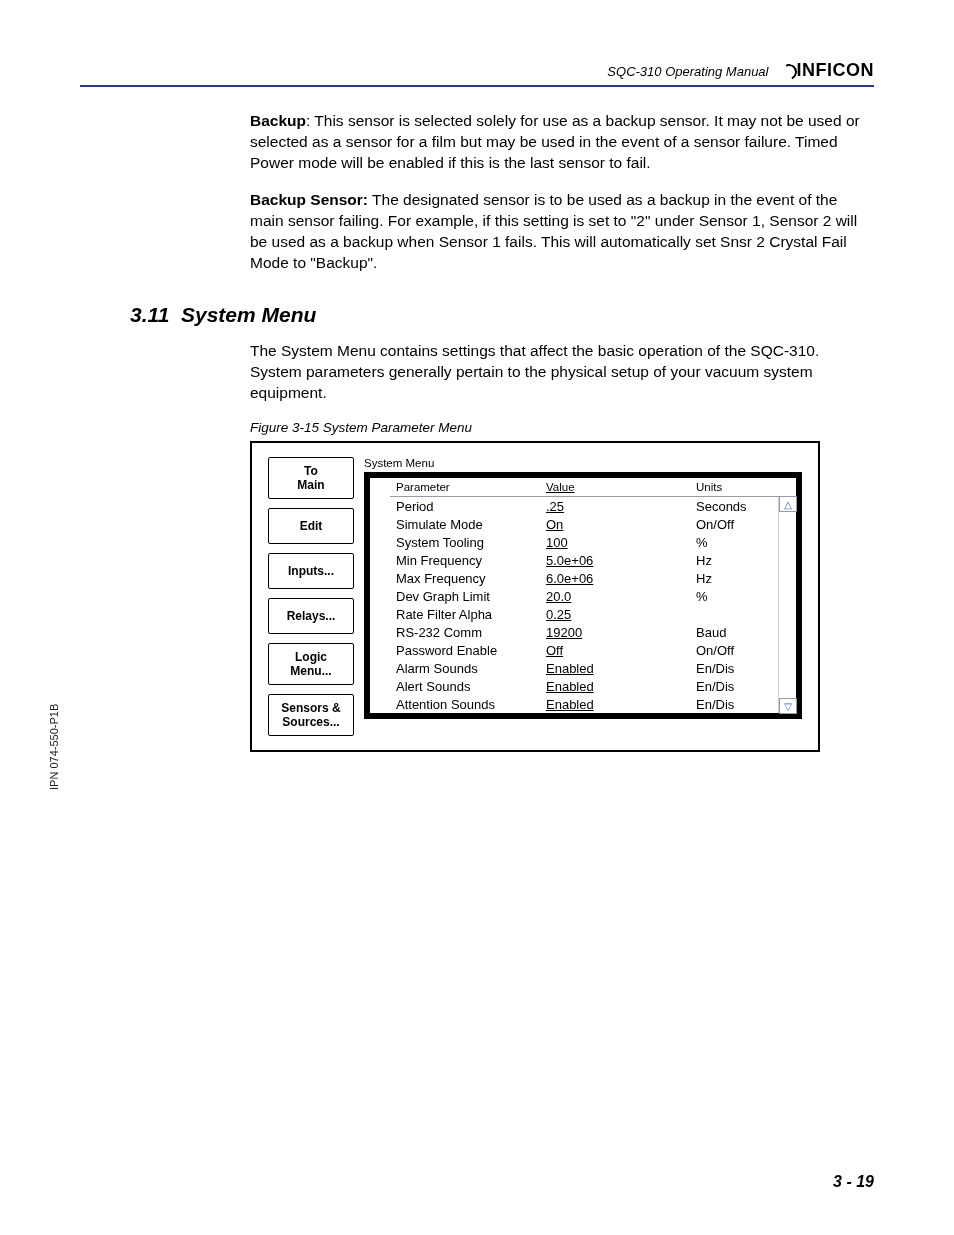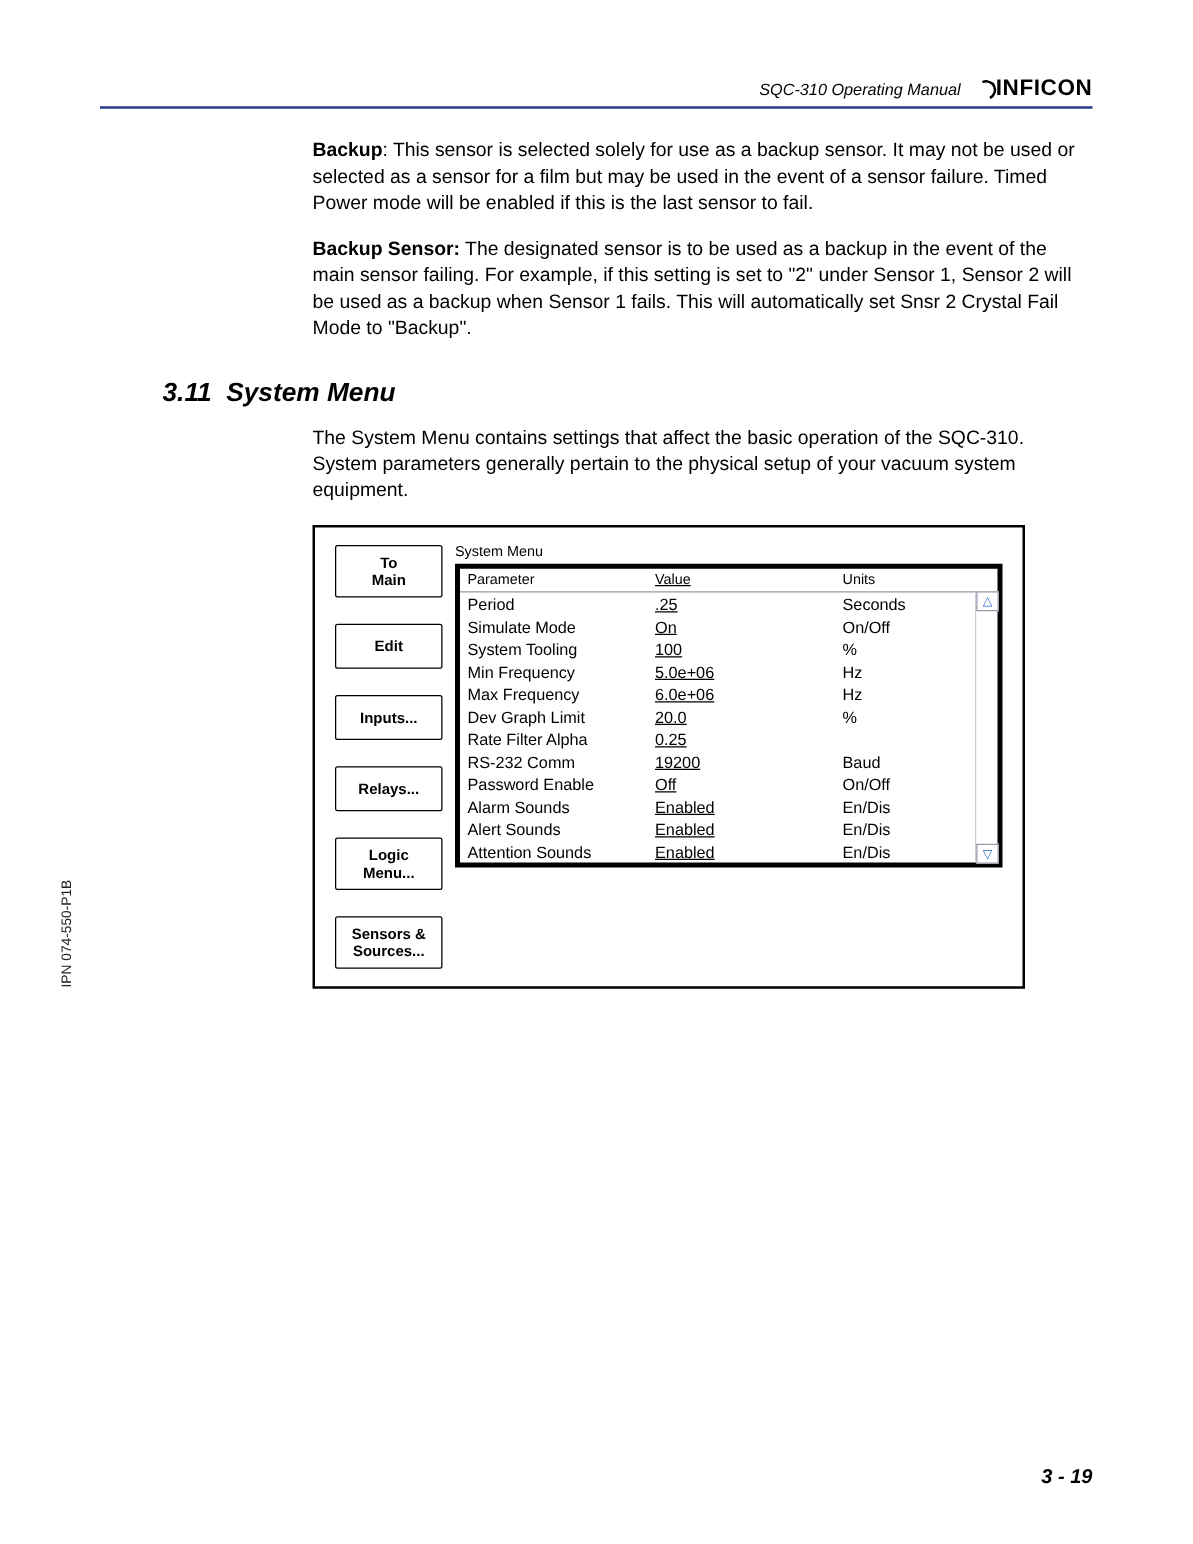--- a/index.html
+++ b/index.html
@@ -88,21 +88,21 @@
     background: #fff;
   }
   .figure-inner {
     display: flex;
     align-items: stretch;
     gap: 10px;
   }
   .side-buttons {
     display: flex;
     flex-direction: column;
-    gap: 21px;
+    gap: 9px;
     width: 86px;
     font-size: 12px;
     font-weight: bold;
   }
   .side-btn {
     border: 1px solid #000;
     border-radius: 2px;
     padding: 3px 4px;
     text-align: center;
     line-height: 1.2;
@@ -115,22 +115,23 @@
   .side-btn.tall { min-height: 42px; }
   .param-panel {
     flex: 1;
     font-size: 11.5px;
   }
   .panel-title {
     margin-bottom: 3px;
     font-size: 11.5px;
   }
   .param-table {
-    border: 4px solid #000000;
+    border: 6px solid #000000;
     width: 100%;
+    padding-left: 20px;
   }
   .param-header, .param-row {
     display: flex;
   }
   .param-header {
     border-bottom: 1px solid #99a;
   }
   .param-header > div {
     padding: 3px 6px;
     font-size: 11.5px;
@@ -208,20 +209,21 @@
       <b>Backup Sensor:</b><span> The designated sensor is to be used as a backup in the event of the main sensor failing. For example, if this setting is set to "2" under Sensor 1, Sensor 2 will be used as a backup when Sensor 1 fails. This will automatically set Snsr 2 Crystal Fail Mode to "Backup".</span>
     </p>
   </div>
 
   <h2 class="section-head">
     <span>3.11</span>&nbsp;&nbsp;<span>System Menu</span>
   </h2>
 
   <div class="content">
     <p class="para">The System Menu contains settings that affect the basic operation of the SQC-310. System parameters generally pertain to the physical setup of your vacuum system equipment.</p>
+    <p class="fig-caption">Figure 3-15  System Parameter Menu</p>
 
     <div class="figure-box">
       <div class="figure-inner">
         <div class="side-buttons">
           <div class="side-btn tall">
               <span style="white-space:pre-line">To
 Main</span>
             </div>
           <div class="side-btn">
               <span>Edit</span>

